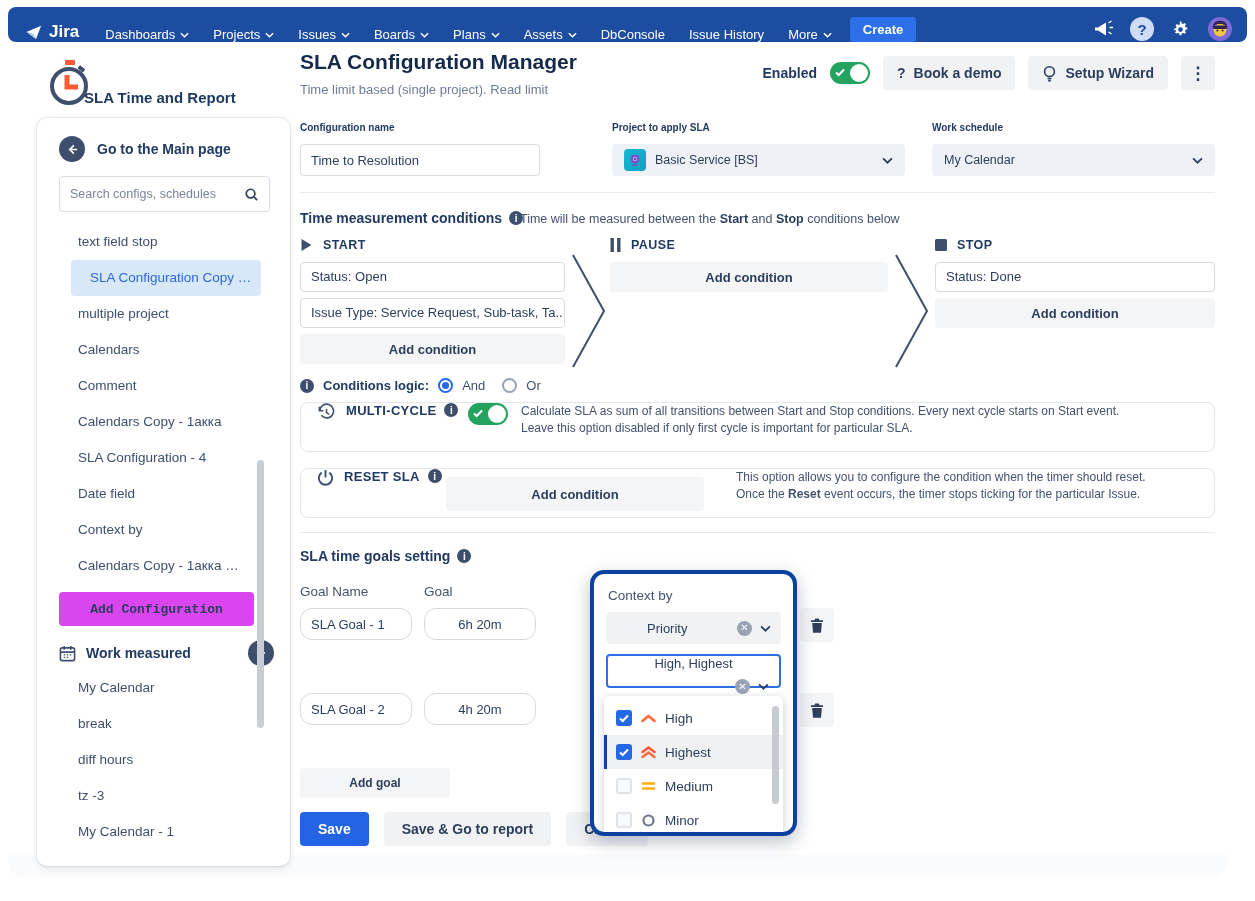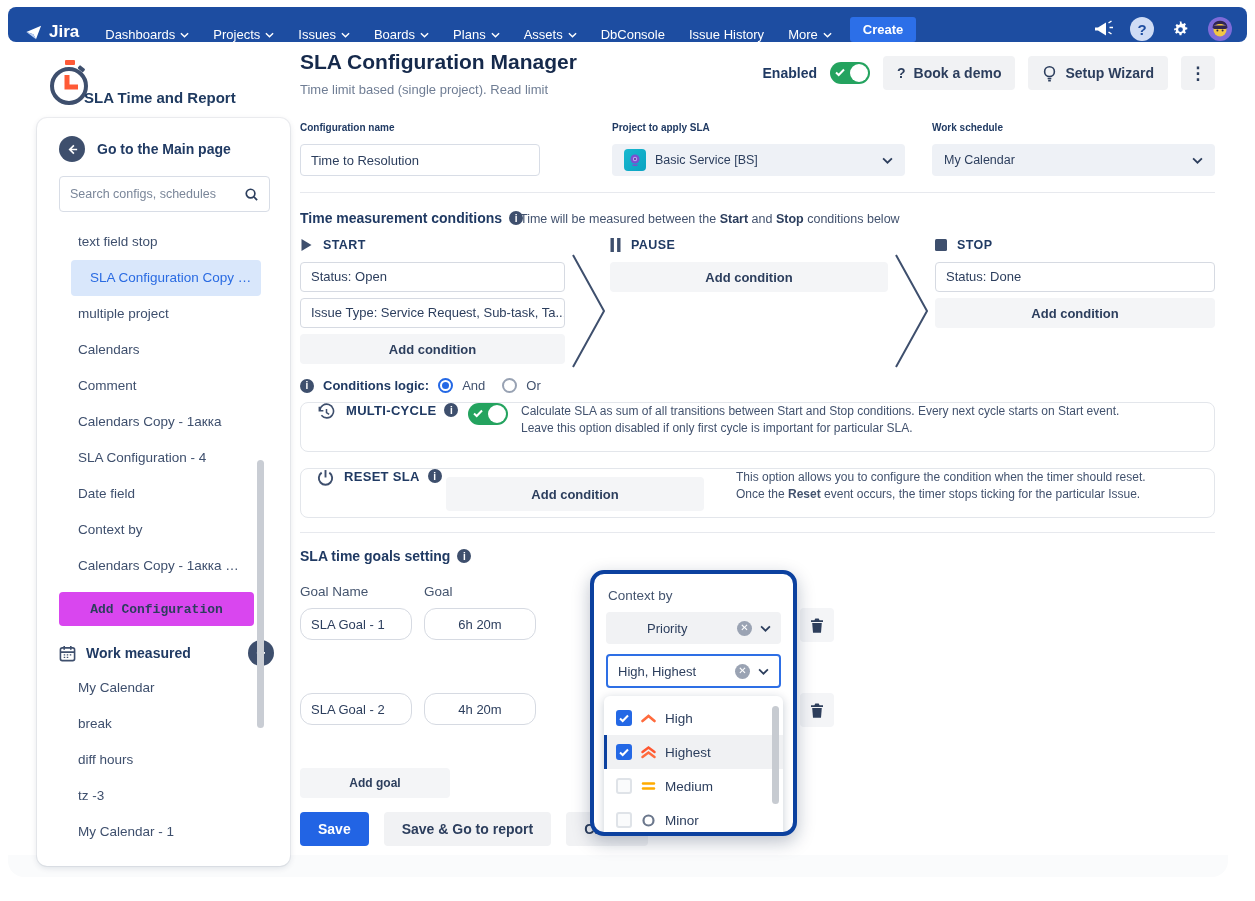--- a/index.html
+++ b/index.html
@@ -122,21 +122,21 @@
 
   
   #spot { position:absolute; left:290px; top:30px; width:207px; height:266px; background:#fff;
     border:4px solid #0c419f; border-radius:14px; overflow:hidden; z-index:6;
     box-shadow:0 6px 18px rgba(9,30,66,.28); }
   .spotlabel { position:absolute; left:14px; top:14px; font-size:13.5px; color:#44546e; }
   .sel { position:absolute; left:12px; display:flex; align-items:center; padding:0 10px; gap:8px;
     font-size:13px; color:#2c3e5d; border-radius:4px; cursor:pointer; }
   .sel .right { margin-left:auto; display:flex; align-items:center; gap:8px; }
   #sel-context { top:38px; width:175px; height:32px; background:#f1f2f4;padding-left:41px; }
-  #sel-values { top:80px; width:175px; height:34px; background:#fff; border:2px solid #2e6fe5; }
+  #sel-values { top:80px; width:175px; height:34px; background:#fff; border:2px solid #2e6fe5;flex-direction:column; }
   #ddl { position:absolute; left:10px; top:122px; width:179px; height:168px; background:#fff;
     border-radius:6px; box-shadow:0 2px 10px rgba(9,30,66,.22); padding:5px 0; }
   .opt { height:34px; display:flex; align-items:center; gap:9px; padding-left:12px; font-size:13.5px;
     color:#2c3e5d; position:relative; cursor:pointer; }
   .opt.hl { background:#f0f1f3; }
   .opt.hl::before { content:""; position:absolute; left:0; top:0; bottom:0; width:3px; background:#0c419f; }
   .cbx { width:16px; height:16px; border-radius:3px; border:2px solid #dfe3e8; background:#fafbfc;
     display:flex; align-items:center; justify-content:center; flex:0 0 16px; }
   .cbx.on { background:#2468e5; border-color:#2468e5; }
   .ddscroll { position:absolute; right:4px; top:10px; width:7px; height:98px; background:#c7cbd1; border-radius:4px; }

